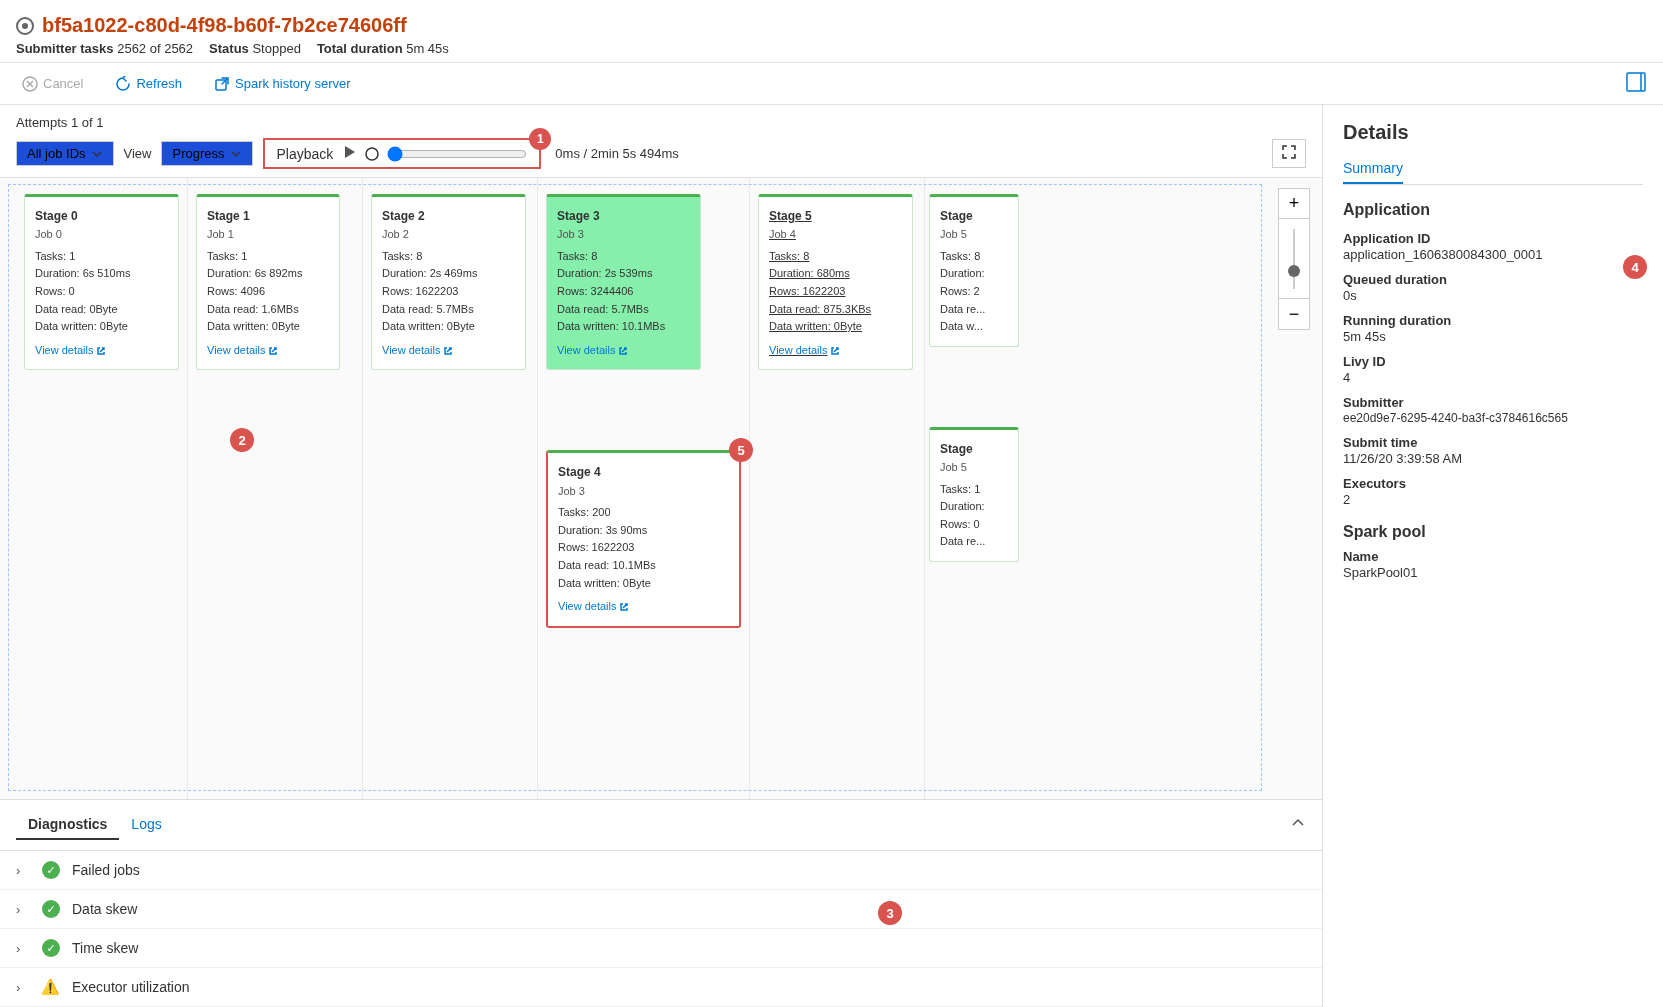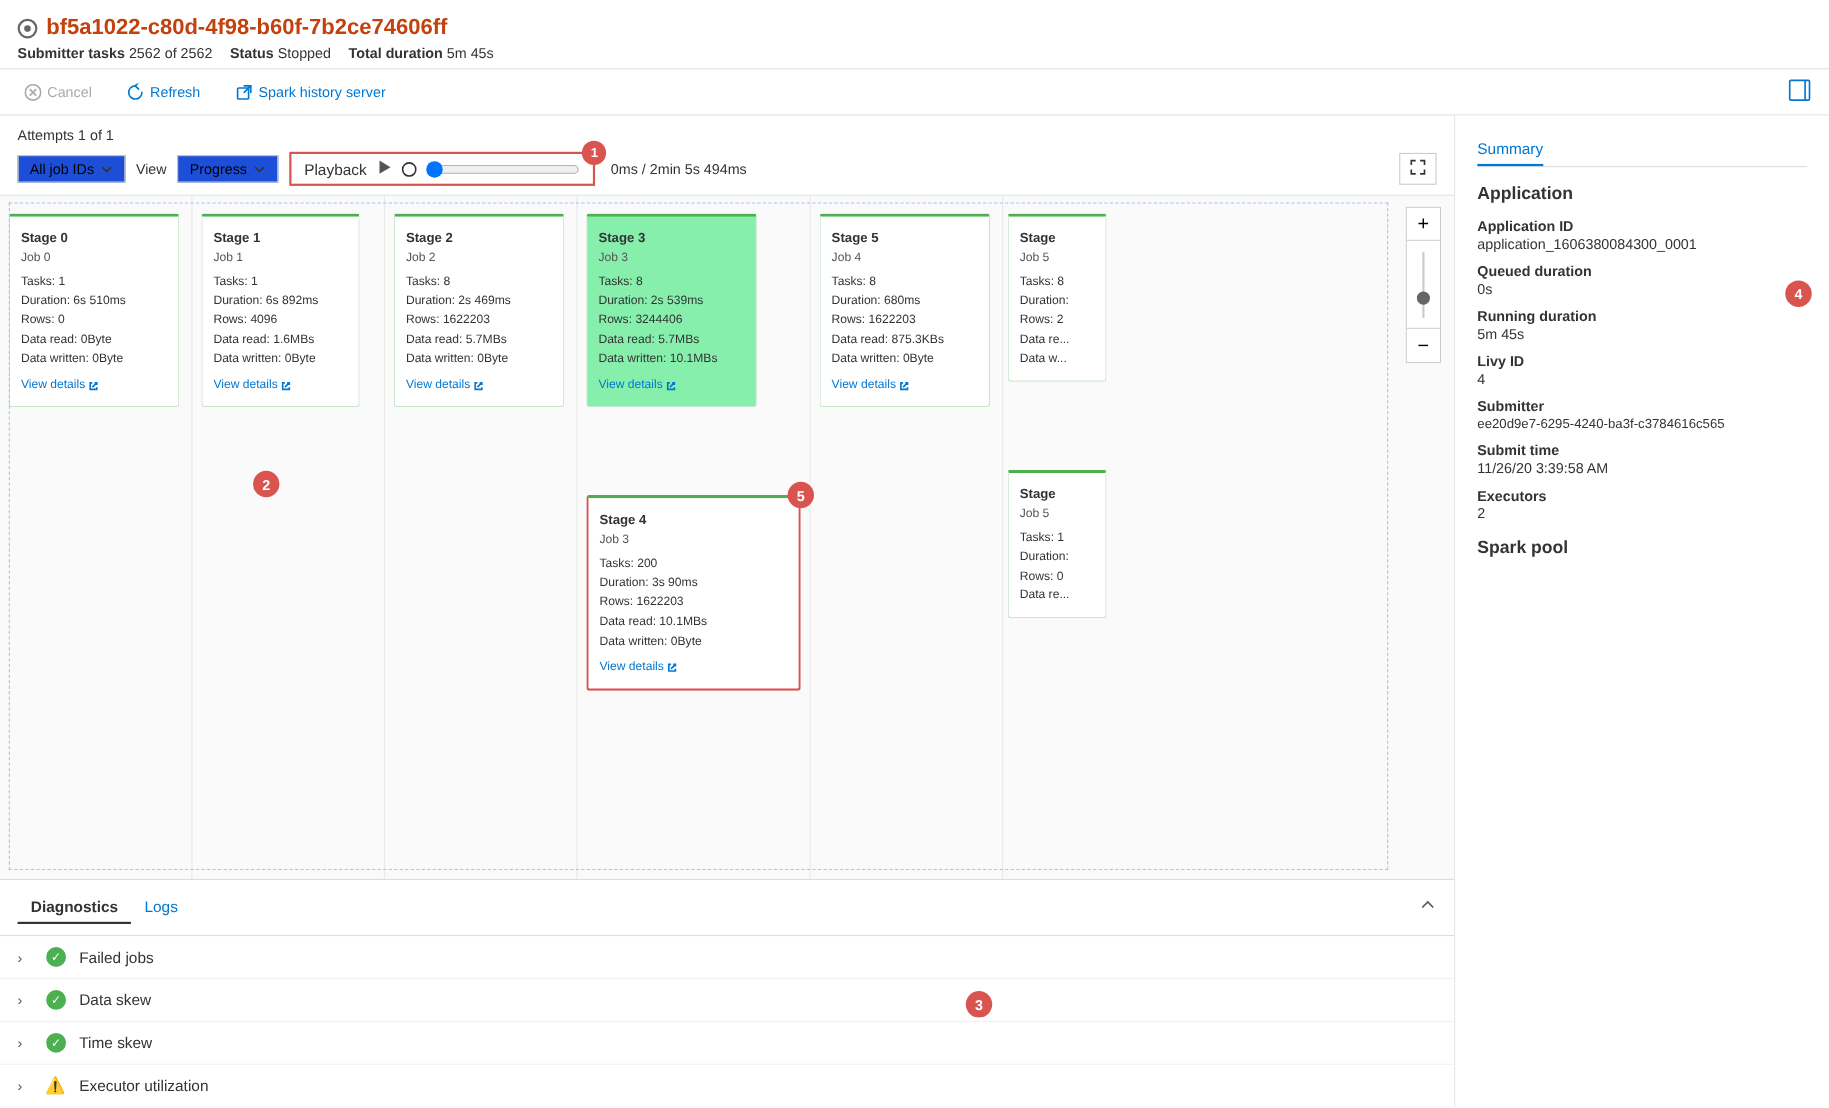--- a/index.html
+++ b/index.html
@@ -138,21 +138,21 @@
           </button>
         </div>
       </div>
 
       <div class="graph-area" style="flex:1;position:relative;overflow:hidden;background:#fafafa;border-bottom:1px solid #ddd;">
 
         <div style="position:absolute;left:230px;top:250px;width:24px;height:24px;border-radius:50%;background:#d9534f;color:#fff;font-size:13px;font-weight:700;display:flex;align-items:center;justify-content:center;z-index:10;">2</div>
 
         <div style="display:flex; height:100%; overflow-x:hidden;">
 
-          <div style="display:flex;flex-direction:column;align-items:flex-start;padding:16px 8px 10px 8px;min-width:175px;border-right:1px solid #e8e8e8;">
+          <div style="display:flex;flex-direction:column;align-items:flex-start;padding:16px 8px 10px 24px;min-width:175px;border-right:1px solid #e8e8e8;">
             <div style="background:#fff;border:1px solid #c8e6c9;border-top:3px solid #4caf50;border-radius:3px;padding:10px;width:155px;font-size:11px;line-height:1.6;">
               <div style="font-size:12px;font-weight:600;">Stage 0</div>
               <div style="font-size:11px;color:#555;margin-bottom:4px;">Job 0</div>
               <div>Tasks: 1</div>
               <div>Duration: 6s 510ms</div>
               <div>Rows: 0</div>
               <div>Data read: 0Byte</div>
               <div>Data written: 0Byte</div>
               <div style="margin-top:6px;">
                 <a style="color:#0078d4;font-size:11px;display:flex;align-items:center;gap:2px;cursor:pointer;text-decoration:none;">
@@ -240,21 +240,21 @@
                         <path d="M4 2H2v6h6V6M6 2h2v2M4 6l4-4"></path>
                       </svg>
                   </a>
                 </div>
               </div>
 
               <div style="position:absolute;top:-12px;right:-12px;width:24px;height:24px;border-radius:50%;background:#d9534f;color:#fff;font-size:13px;font-weight:700;display:flex;align-items:center;justify-content:center;">5</div>
             </div>
           </div>
 
-          <div style="display:flex;flex-direction:column;align-items:flex-start;padding:16px 8px 10px 8px;min-width:175px;border-right:1px solid #e8e8e8;">
+          <div style="display:flex;flex-direction:column;align-items:flex-start;padding:16px 8px 10px 8px;min-width:175px;border-right:1px solid #e8e8e8;text-decoration:underline;">
             <div style="background:#fff;border:1px solid #c8e6c9;border-top:3px solid #4caf50;border-radius:3px;padding:10px;width:155px;font-size:11px;line-height:1.6;">
               <div style="font-size:12px;font-weight:600;">Stage 5</div>
               <div style="font-size:11px;color:#555;margin-bottom:4px;">Job 4</div>
               <div>Tasks: 8</div>
               <div>Duration: 680ms</div>
               <div>Rows: 1622203</div>
               <div>Data read: 875.3KBs</div>
               <div>Data written: 0Byte</div>
               <div style="margin-top:6px;">
                 <a style="color:#0078d4;font-size:11px;display:flex;align-items:center;gap:2px;cursor:pointer;text-decoration:none;">
@@ -342,20 +342,21 @@
           </div>
         </div>
       </div>
 
     </div>
 
     <div class="right-panel" style="position:relative;">
 
       <div style="position:absolute;right:16px;top:150px;width:24px;height:24px;border-radius:50%;background:#d9534f;color:#fff;font-size:13px;font-weight:700;display:flex;align-items:center;justify-content:center;z-index:10;">4</div>
 
+      <h2 style="font-size:20px;font-weight:600;margin-bottom:10px;">Details</h2>
       <div style="display:flex;border-bottom:1px solid #ddd;margin-bottom:16px;">
         <div style="padding:6px 0;margin-right:16px;font-size:14px;cursor:pointer;border-bottom:2px solid #0078d4;color:#0078d4;">Summary</div>
       </div>
 
       <div>
         <h3 style="font-size:16px;font-weight:600;margin:0 0 12px 0;">Application</h3>
 
         <div class="detail-row">
           <div class="detail-label">Application ID</div>
           <div class="detail-value">application_1606380084300_0001</div>
@@ -386,17 +387,21 @@
           <div class="detail-value">11/26/20 3:39:58 AM</div>
         </div>
 
         <div class="detail-row">
           <div class="detail-label">Executors</div>
           <div class="detail-value">2</div>
         </div>
 
         <h3 style="font-size:16px;font-weight:600;margin:16px 0 8px 0;">Spark pool</h3>
 
+        <div class="detail-row">
+          <div class="detail-label">Name</div>
+          <div class="detail-value">SparkPool01</div>
+        </div>
       </div>
     </div>
 
   </div>
 </div>
 
 </body></html>

